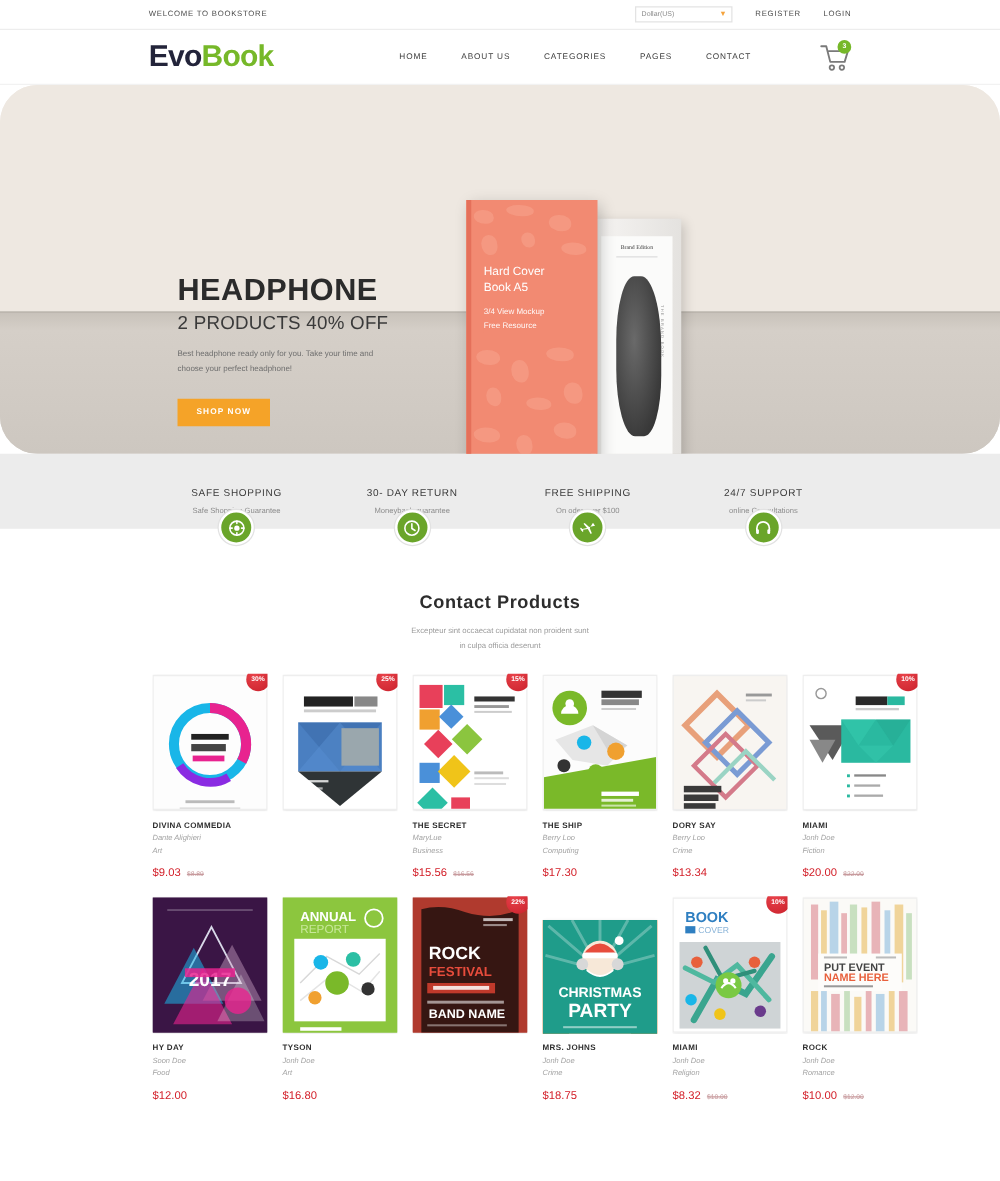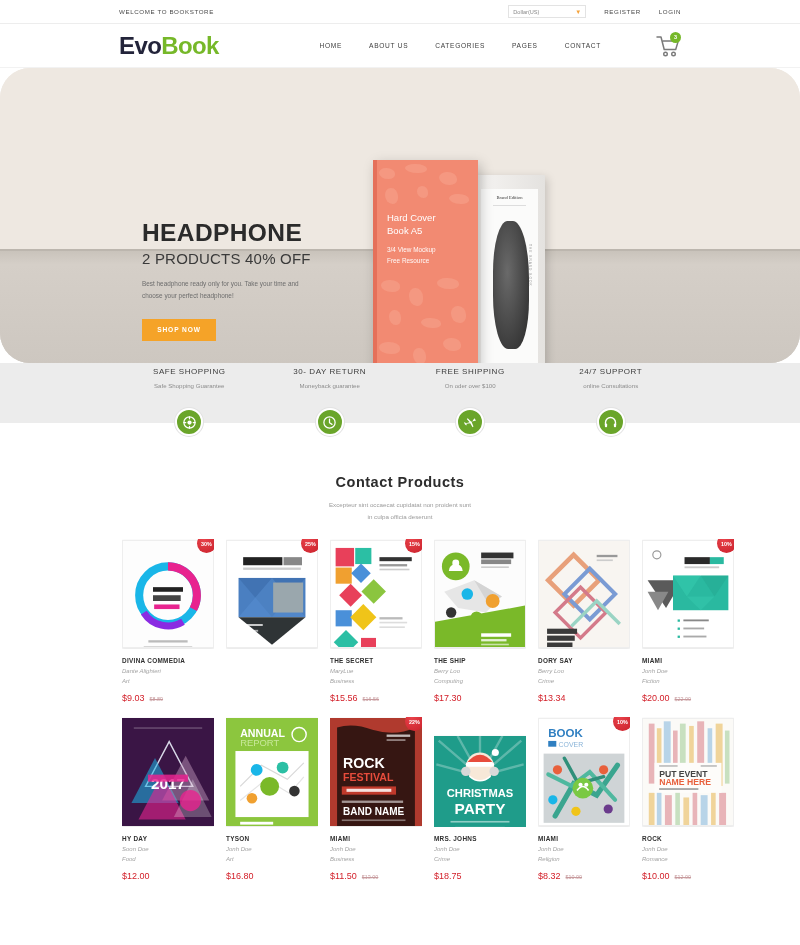--- a/index.html
+++ b/index.html
@@ -154,21 +154,21 @@
   }
   .coral-p {
     font-size:6.4px; color:#fff; line-height:1.55; margin-top:8px; opacity:.95;
   }
 
   
   .services {
     position:relative; height: 60px; background:#ececec;
     display:flex; padding: 0 119px;
   }
-  .svc { flex:1; text-align:center; padding-top: 4px; position: relative; }
+  .svc { flex:1; text-align:center; padding-top: 27px; position: relative; }
   .svc-title {
     font-size: 8px; color:#3b3b3b; letter-spacing:.55px; text-transform: uppercase;
   }
   .svc-sub { font-size: 6.1px; color:#8d8d8d; margin-top: 6px; }
   .svc-icon {
     position:absolute; left:50%; transform: translateX(-50%);
     top: 45px;
     width: 28px; height: 28px; border-radius:50%;
     background:#6aa52a; border:2.5px solid #fff;
     display:flex; align-items:center; justify-content:center;
@@ -642,29 +642,20 @@
             <text x="11" y="42" font-size="12" font-weight="bold" fill="#fff" font-family="Liberation Sans">ROCK</text>
             <text x="11" y="53" font-size="9" font-weight="bold" fill="#e74c3c" font-family="Liberation Sans">FESTIVAL</text>
             <rect x="10" y="58" width="46" height="7" fill="#c0392b"></rect>
             <rect x="14" y="60" width="38" height="2.6" fill="#fff" opacity=".85"></rect>
             <rect x="10" y="70" width="52" height="2" fill="#fff" opacity=".55"></rect>
             <text x="11" y="82" font-size="8.5" font-weight="bold" fill="#fff" font-family="Liberation Sans">BAND NAME</text>
             <rect x="10" y="86" width="54" height="1.4" fill="#fff" opacity=".4"></rect>
             <rect x="10" y="97" width="50" height="1.2" fill="#fff" opacity=".3"></rect>
             <rect x="10" y="101" width="40" height="1.2" fill="#fff" opacity=".25"></rect>
           </svg>
-        </div>
-      </div>
-      <div class="card-info">
-        <div class="card-title">Miami</div>
-        <div class="card-author">Jonh Doe</div>
-        <div class="card-cat">Business</div>
-        <div class="card-prices">
-          <span class="price-new">$11.50</span>
-          <span class="price-old">$13.00</span>
         </div>
       </div>
     </div>
 
     <div class="card">
       <div class="card-img-wrap">
 
         <div class="card-cover" style="background:#f97316;margin-top:36px;">
           <svg class="bc" viewBox="0 0 78 108">
             <rect x="0" y="0" width="78" height="108" fill="#1f9c8a"></rect>

